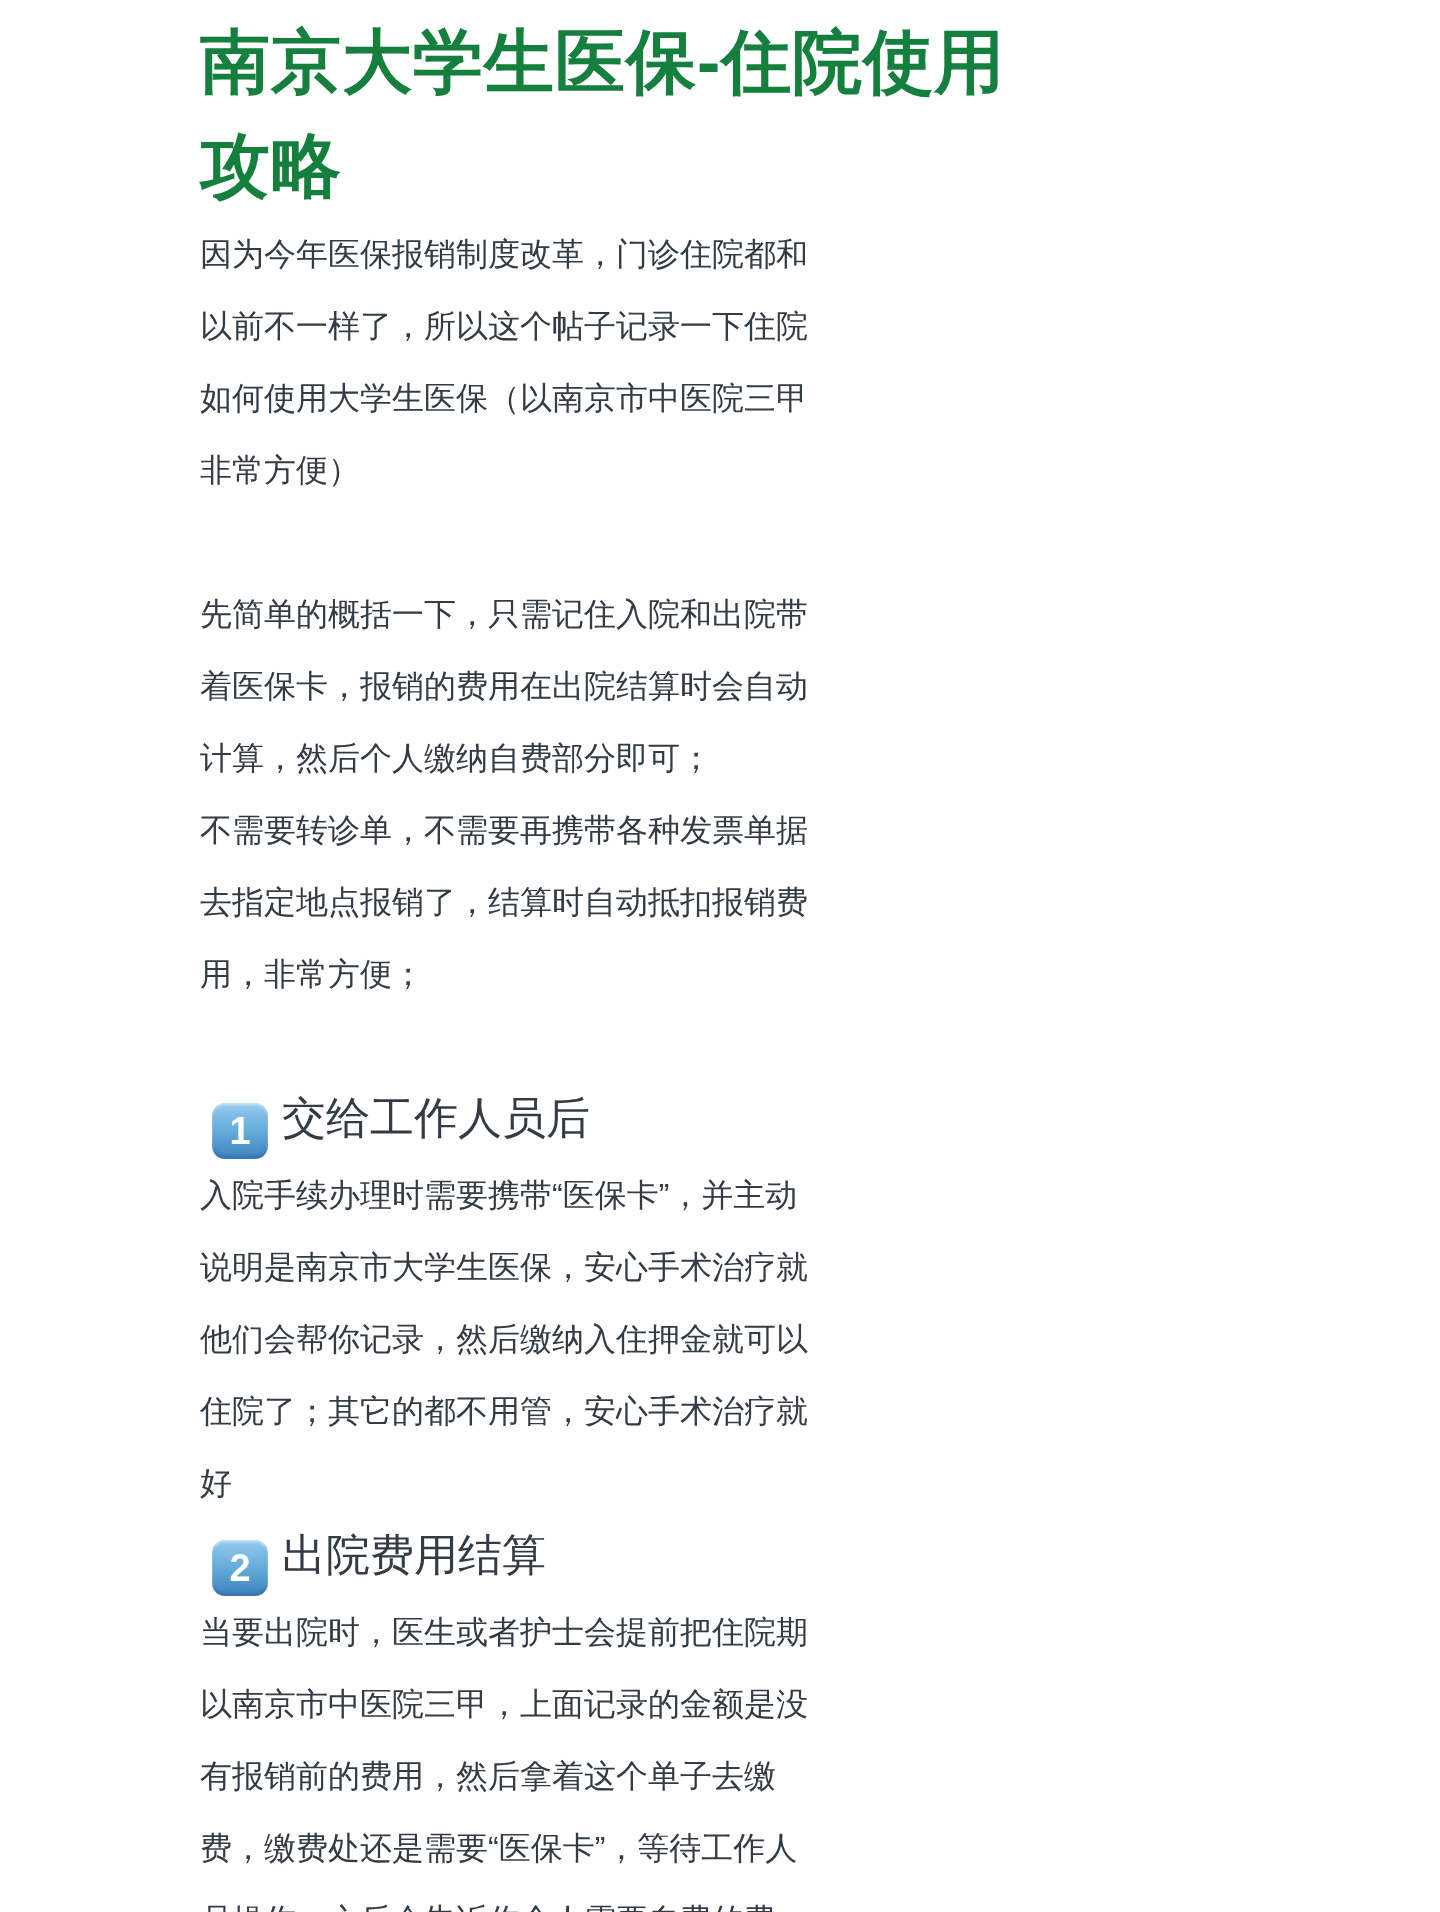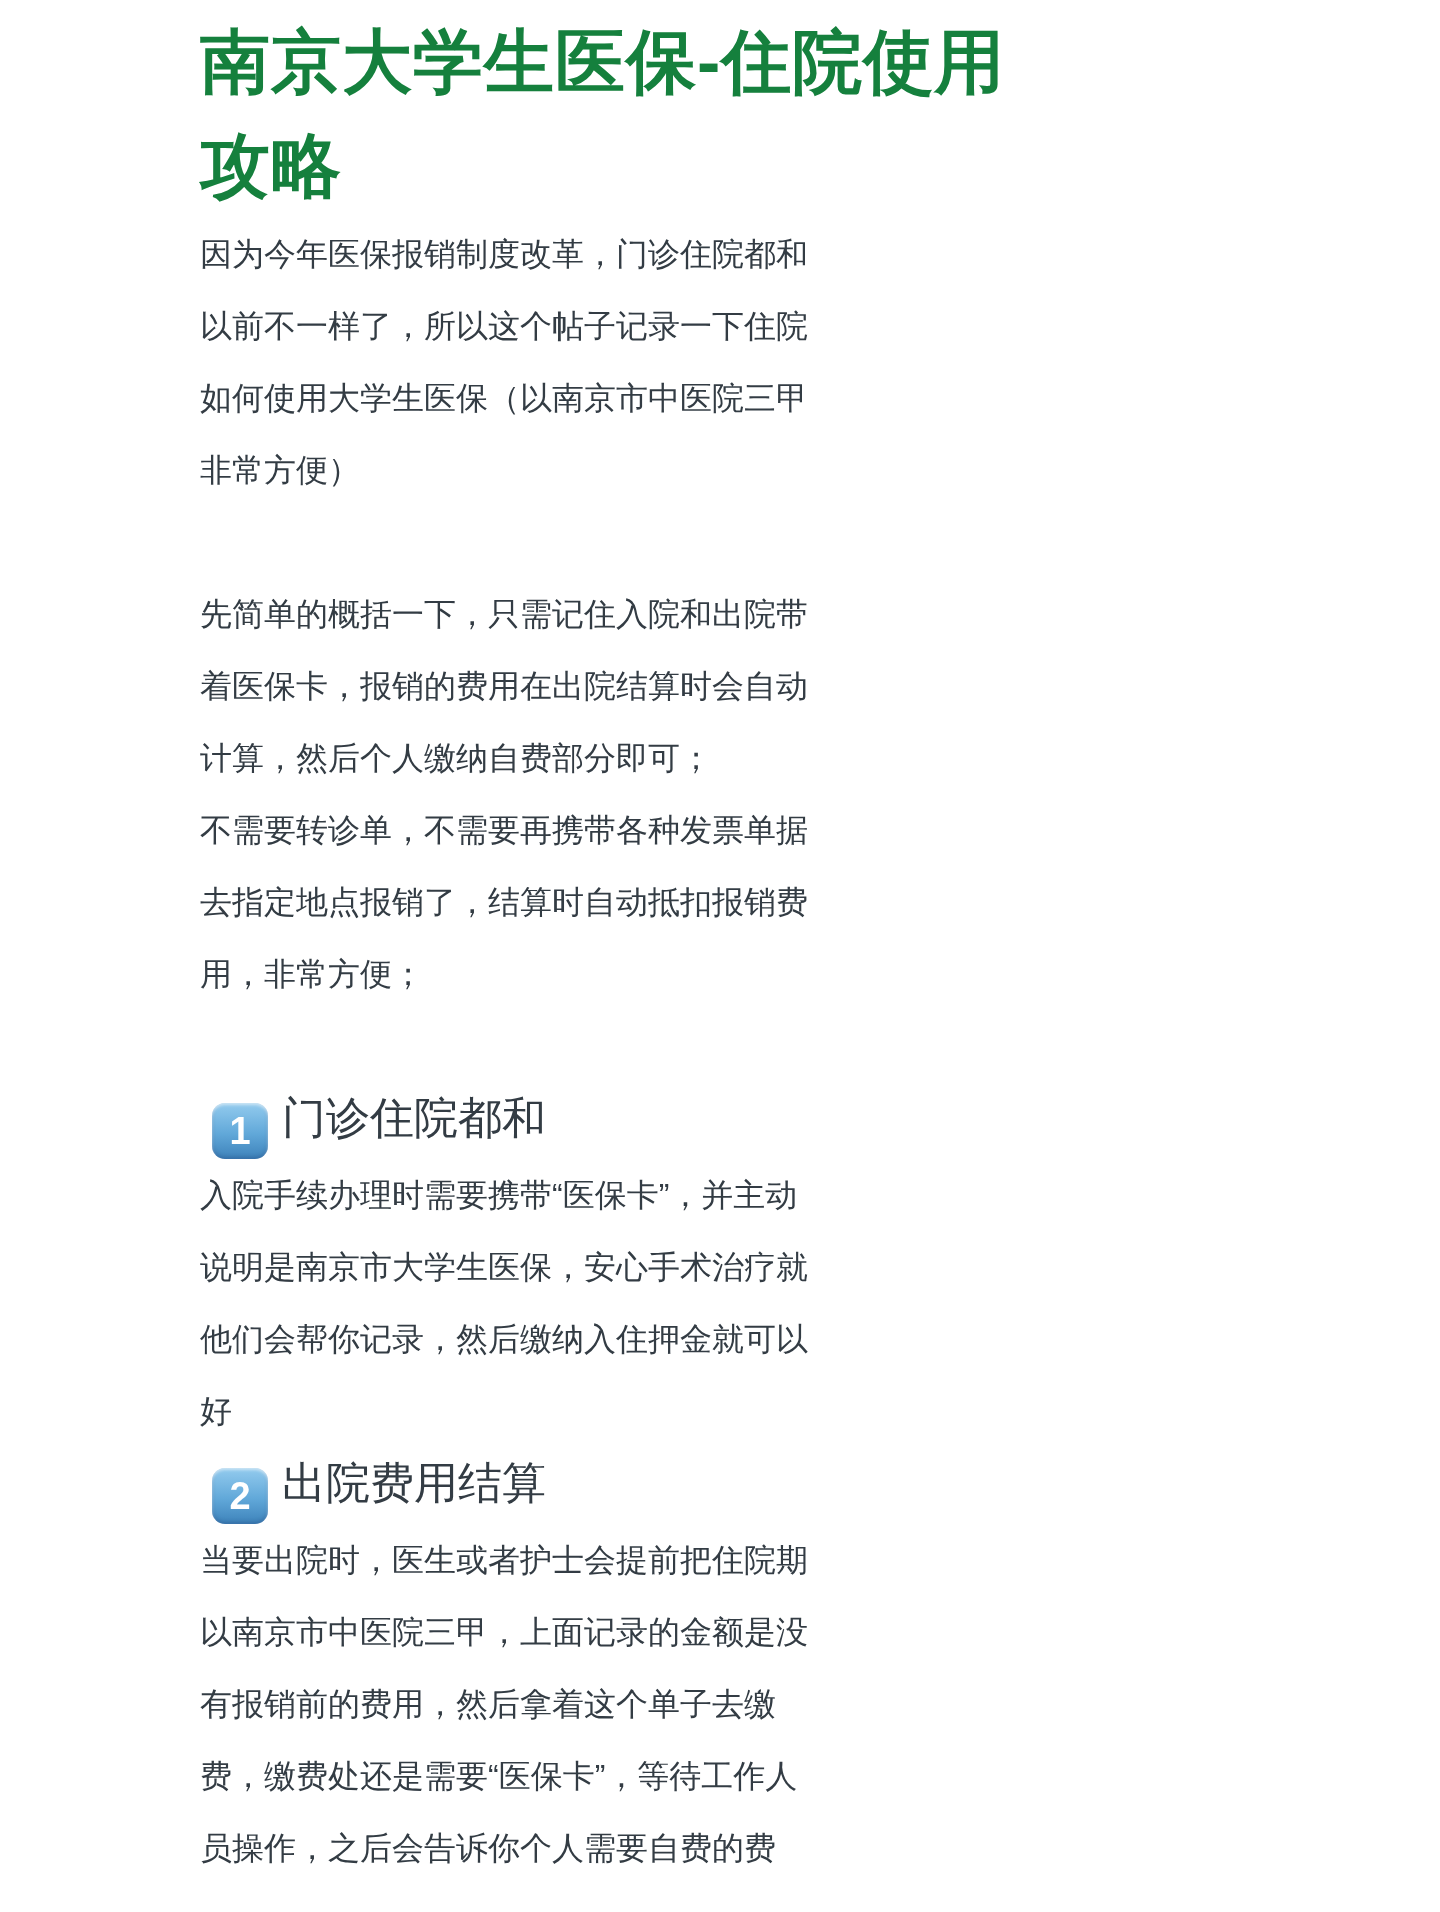--- a/index.html
+++ b/index.html
@@ -77,26 +77,27 @@
       <div class="line">先简单的概括一下，只需记住入院和出院带</div>
       <div class="line">着医保卡，报销的费用在出院结算时会自动</div>
       <div class="line">计算，然后个人缴纳自费部分即可；</div>
       <div class="line">不需要转诊单，不需要再携带各种发票单据</div>
       <div class="line">去指定地点报销了，结算时自动抵扣报销费</div>
       <div class="line">用，非常方便；</div>
     </div>
 
   <div>
     <div class="section-heading">
-      <span class="keycap">1</span><span>门诊住院都和</span>
+      <span class="keycap">1</span><span>交给工作人员后</span>
     </div>
     <div class="body-text">
         <div class="line">入院手续办理时需要携带“医保卡”，并主动</div>
         <div class="line">说明是南京市大学生医保，安心手术治疗就</div>
         <div class="line">他们会帮你记录，然后缴纳入住押金就可以</div>
+        <div class="line">住院了；其它的都不用管，安心手术治疗就</div>
         <div class="line">好</div>
       </div>
   </div>
 
   <div>
     <div class="section-heading">
       <span class="keycap">2</span><span>出院费用结算</span>
     </div>
     <div class="body-text">
         <div class="line">当要出院时，医生或者护士会提前把住院期</div>

